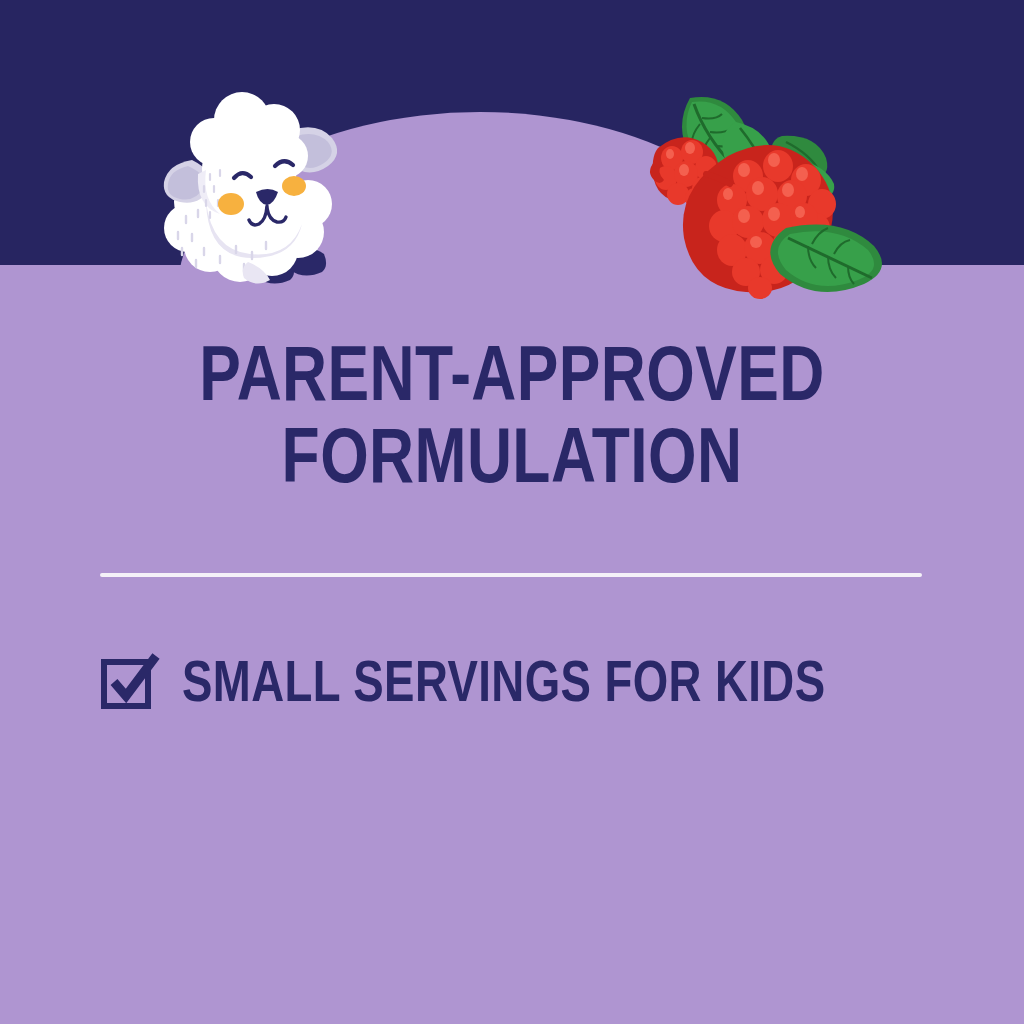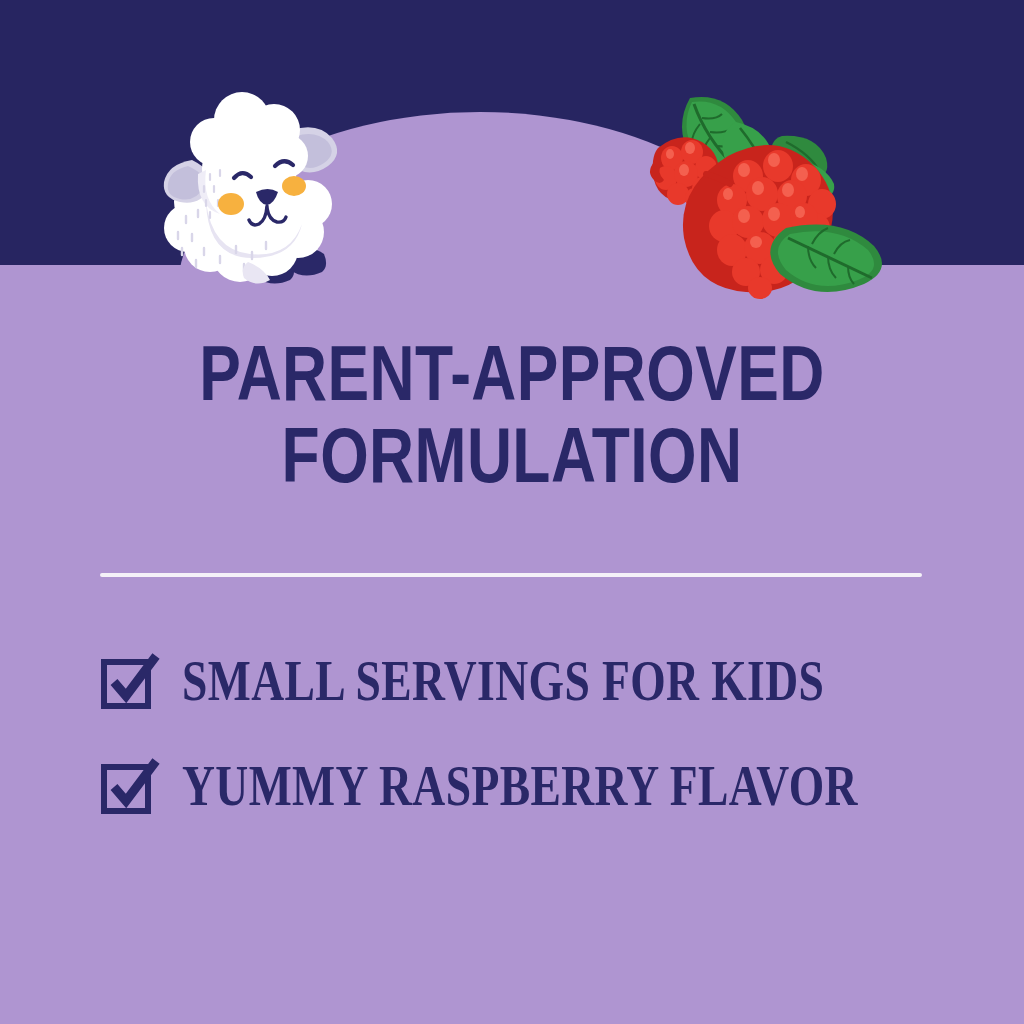--- a/index.html
+++ b/index.html
@@ -88,21 +88,20 @@
     background: #f4f1f8;
     border-radius: 2px;
   }
 
   
   .checklist {
     position: absolute;
     left: 100px;
     top: 628px;
     width: 880px;
-    font-family: Liberation Serif, serif;
   }
   .check-row {
     display: flex;
     align-items: center;
     height: 105px;
   }
   .check-box {
     flex: 0 0 auto;
     width: 62px;
     height: 62px;
@@ -326,26 +325,17 @@
     <div class="check-row">
       <span class="check-box">
         <svg width="62" height="62" viewBox="0 0 62 62" xmlns="http://www.w3.org/2000/svg">
           <rect x="4" y="12" width="44" height="44" fill="none" stroke="#2a2868" stroke-width="6"></rect>
           <path d="M14 32 L26 46 L56 6" fill="none" stroke="#2a2868" stroke-width="9" stroke-linecap="butt" stroke-linejoin="miter"></path>
         </svg>
       </span>
       <span class="check-label">SMALL SERVINGS FOR KIDS</span>
     </div>
 
-    <div class="check-row">
-      <span class="check-box">
-        <svg width="62" height="62" viewBox="0 0 62 62" xmlns="http://www.w3.org/2000/svg">
-          <rect x="4" y="12" width="44" height="44" fill="none" stroke="#2a2868" stroke-width="6"></rect>
-          <path d="M14 32 L26 46 L56 6" fill="none" stroke="#2a2868" stroke-width="9" stroke-linecap="butt" stroke-linejoin="miter"></path>
-        </svg>
-      </span>
-      <span class="check-label">YUMMY RASPBERRY FLAVOR</span>
-    </div>
 
 
   </div>
 
 </div>
 
 </body></html>

